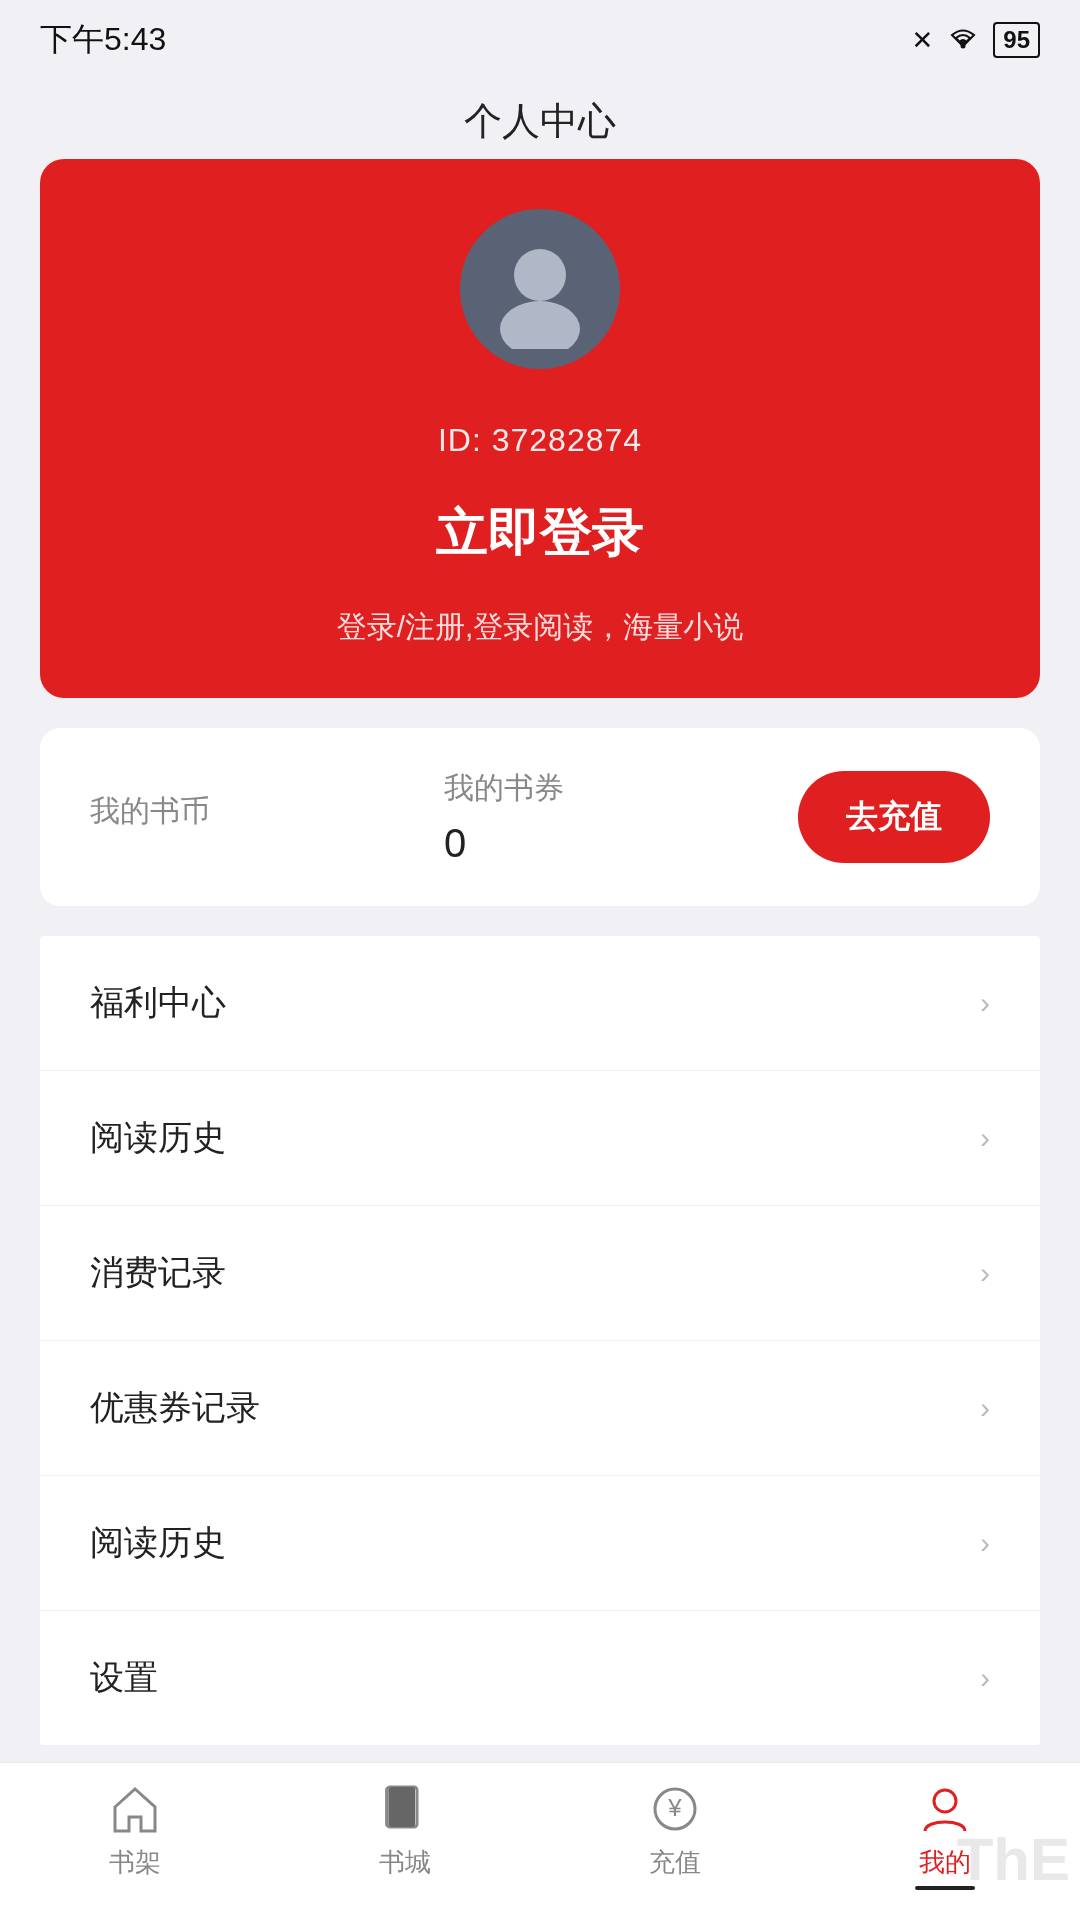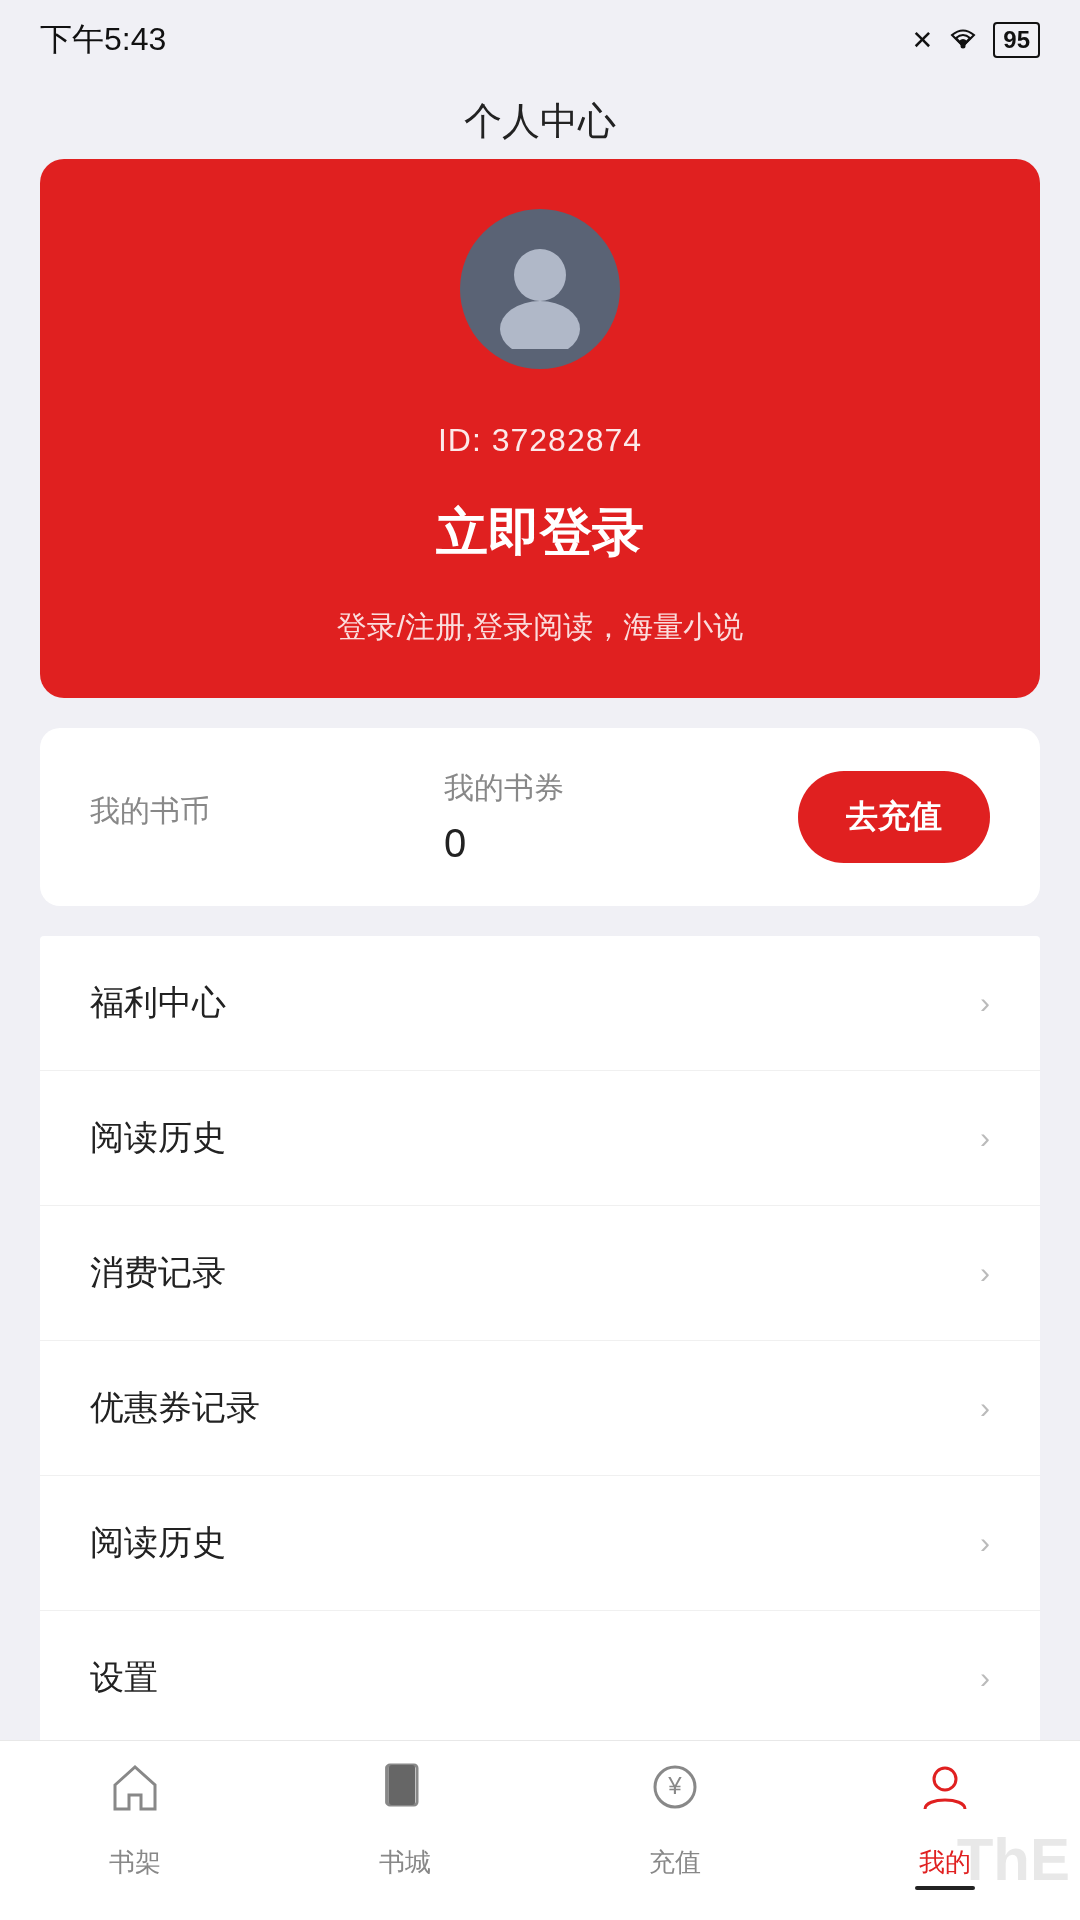--- a/index.html
+++ b/index.html
@@ -192,21 +192,20 @@
     .nav-icon {
       font-size: 52px;
       color: #888;
       margin-bottom: 8px;
       line-height: 1;
     }
 
     .nav-label {
       font-size: 26px;
       color: #888;
-      margin-top: 22px;
     }
 
     .nav-item.active .nav-icon,
     .nav-item.active .nav-label {
       color: #e02020;
     }
 
     
     .nav-item.active .nav-indicator {
       width: 60px;

